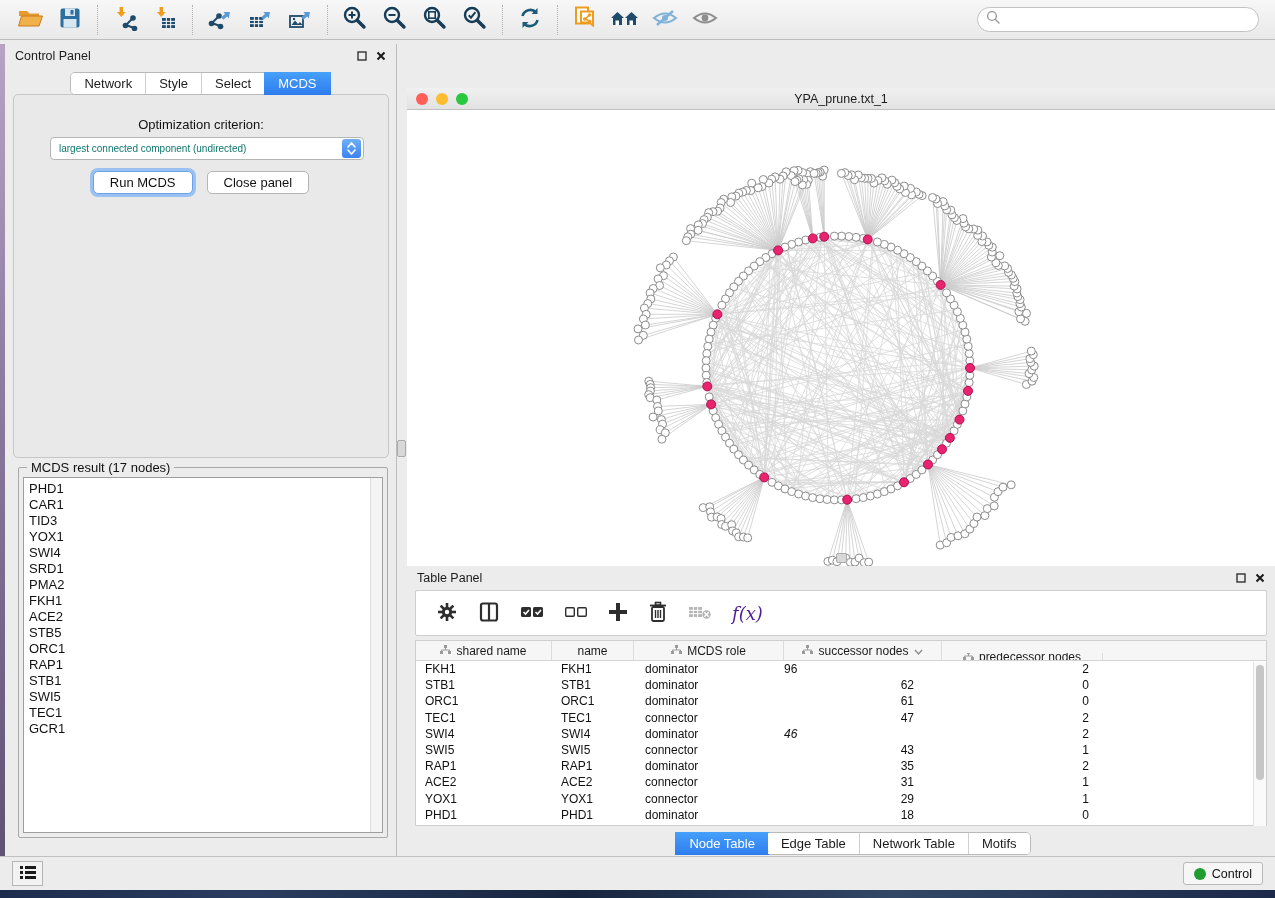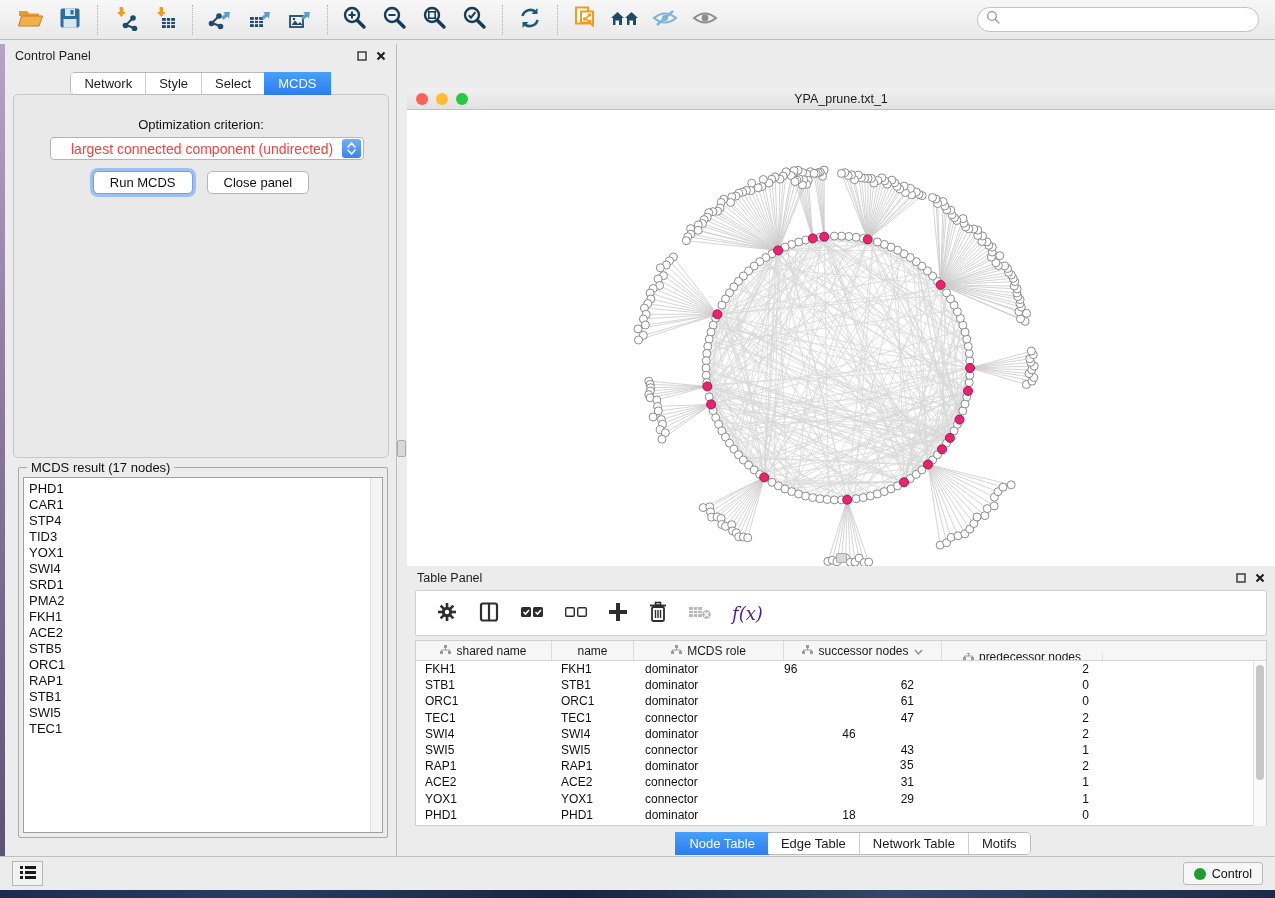--- a/index.html
+++ b/index.html
@@ -41,21 +41,21 @@
     border-radius:0; margin:-1px; padding:4px 14px; border-right:none; }
   .cp-tabs-row { position:absolute; left:0; top:28px; width:100%; display:flex;
     justify-content:center; z-index:3; }
   .cp-content { position:absolute; left:8px; top:50px; width:376px; height:364px;
     background:#e9e9e9; border:1px solid #c6c6c6; border-radius:5px; }
   .opt-label { position:absolute; left:0; top:22px; width:100%; text-align:center;
     font-size:13px; color:#111; }
   .dropdown { position:absolute; left:36px; top:42px; width:314px; height:23px;
     background:#fff; border:1px solid #b4b4b4; border-radius:4px;
     display:flex; align-items:center; cursor:pointer; }
-  .dropdown .dd-text { flex:1; font-size:14px; color:#ef4444; padding-left:20px; white-space:nowrap; }
+  .dropdown .dd-text { flex:1; font-size:10px; color:#0f766e; padding-left:8px; white-space:nowrap; }
   .dd-stepper { width:19px; height:19px; margin-right:2px; border-radius:3px;
     background:linear-gradient(#6fb0f9,#3b82ee); display:flex; flex-direction:column;
     align-items:center; justify-content:center; gap:1px; }
   .btn-row { position:absolute; left:0; top:76px; width:100%; display:flex;
     justify-content:center; gap:14px; }
   .push-btn { height:23px; padding:0 16px; font-size:13px; color:#111; background:#fff;
     border:1px solid #b5b5b5; border-radius:5px; cursor:pointer;
     font-family:"Liberation Sans",sans-serif; }
   .push-btn.focused { box-shadow:0 0 0 3px rgba(90,160,250,.55); border-color:#6ba3e8; }
   .groupbox { position:absolute; left:13px; top:423px; width:370px; height:371px;
@@ -322,34 +322,34 @@
         <button class="push-btn">Close panel</button>
       </div>
     </div>
 
     <div class="groupbox">
       <span class="legend">MCDS result (17 nodes)</span>
       <div class="result-list">
         <div class="result-items" id="mcds-items">
             <div>PHD1</div>
             <div>CAR1</div>
-            <div>STP4</div>
             <div>TID3</div>
             <div>YOX1</div>
             <div>SWI4</div>
             <div>SRD1</div>
             <div>PMA2</div>
             <div>FKH1</div>
             <div>ACE2</div>
             <div>STB5</div>
             <div>ORC1</div>
             <div>RAP1</div>
             <div>STB1</div>
             <div>SWI5</div>
             <div>TEC1</div>
+            <div>GCR1</div>
           </div>
         <div class="result-scroll"></div>
       </div>
     </div>
   </div>
 
   <div class="vsplit-grip"></div>
   <div class="hsplit-grip"></div>
 
   <div class="net-window">
@@ -1392,56 +1392,56 @@
             <div class="dt-cell" style="width: 136px; padding-left: 9px; text-align: left;">TEC1</div>
             <div class="dt-cell" style="width: 82px; padding-left: 9px; text-align: left;">TEC1</div>
             <div class="dt-cell" style="width: 150px; padding-left: 11px; text-align: left;">connector</div>
             <div class="dt-cell" style="width: 158px; text-align: right; padding-right: 28px;">47</div>
             <div class="dt-cell" style="width: 161px; text-align: right; padding-right: 14px;">2</div>
           </div>
           <div class="dt-row">
             <div class="dt-cell" style="width: 136px; padding-left: 9px; text-align: left;">SWI4</div>
             <div class="dt-cell" style="width: 82px; padding-left: 9px; text-align: left;">SWI4</div>
             <div class="dt-cell" style="width: 150px; padding-left: 11px; text-align: left;">dominator</div>
-            <div class="dt-cell" style="width: 158px; text-align: center; padding-right: 28px;">46</div>
+            <div class="dt-cell" style="width: 158px; text-align: left; padding-right: 28px; font-style: italic;">46</div>
             <div class="dt-cell" style="width: 161px; text-align: right; padding-right: 14px;">2</div>
           </div>
           <div class="dt-row">
             <div class="dt-cell" style="width: 136px; padding-left: 9px; text-align: left;">SWI5</div>
             <div class="dt-cell" style="width: 82px; padding-left: 9px; text-align: left;">SWI5</div>
             <div class="dt-cell" style="width: 150px; padding-left: 11px; text-align: left;">connector</div>
             <div class="dt-cell" style="width: 158px; text-align: right; padding-right: 28px;">43</div>
             <div class="dt-cell" style="width: 161px; text-align: right; padding-right: 14px;">1</div>
           </div>
           <div class="dt-row">
             <div class="dt-cell" style="width: 136px; padding-left: 9px; text-align: left;">RAP1</div>
             <div class="dt-cell" style="width: 82px; padding-left: 9px; text-align: left;">RAP1</div>
             <div class="dt-cell" style="width: 150px; padding-left: 11px; text-align: left;">dominator</div>
-            <div class="dt-cell" style="width: 158px; text-align: right; padding-right: 28px; font-family: Liberation Mono, monospace;">35</div>
+            <div class="dt-cell" style="width: 158px; text-align: right; padding-right: 28px;">35</div>
             <div class="dt-cell" style="width: 161px; text-align: right; padding-right: 14px;">2</div>
           </div>
           <div class="dt-row">
             <div class="dt-cell" style="width: 136px; padding-left: 9px; text-align: left;">ACE2</div>
             <div class="dt-cell" style="width: 82px; padding-left: 9px; text-align: left;">ACE2</div>
             <div class="dt-cell" style="width: 150px; padding-left: 11px; text-align: left;">connector</div>
             <div class="dt-cell" style="width: 158px; text-align: right; padding-right: 28px;">31</div>
             <div class="dt-cell" style="width: 161px; text-align: right; padding-right: 14px;">1</div>
           </div>
           <div class="dt-row">
             <div class="dt-cell" style="width: 136px; padding-left: 9px; text-align: left;">YOX1</div>
             <div class="dt-cell" style="width: 82px; padding-left: 9px; text-align: left;">YOX1</div>
             <div class="dt-cell" style="width: 150px; padding-left: 11px; text-align: left;">connector</div>
             <div class="dt-cell" style="width: 158px; text-align: right; padding-right: 28px;">29</div>
             <div class="dt-cell" style="width: 161px; text-align: right; padding-right: 14px;">1</div>
           </div>
           <div class="dt-row">
             <div class="dt-cell" style="width: 136px; padding-left: 9px; text-align: left;">PHD1</div>
             <div class="dt-cell" style="width: 82px; padding-left: 9px; text-align: left;">PHD1</div>
             <div class="dt-cell" style="width: 150px; padding-left: 11px; text-align: left;">dominator</div>
-            <div class="dt-cell" style="width: 158px; text-align: center; padding-right: 28px;">18</div>
+            <div class="dt-cell" style="width: 158px; text-align: right; padding-right: 28px;">18</div>
             <div class="dt-cell" style="width: 161px; text-align: right; padding-right: 14px;">0</div>
           </div>
         </div>
       <div class="dt-scroll">
         <div class="dt-thumb"></div>
       </div>
     </div>
 
     <div class="tp-tabs-row">
         <div class="seg-tabs" id="tp-tabs">

